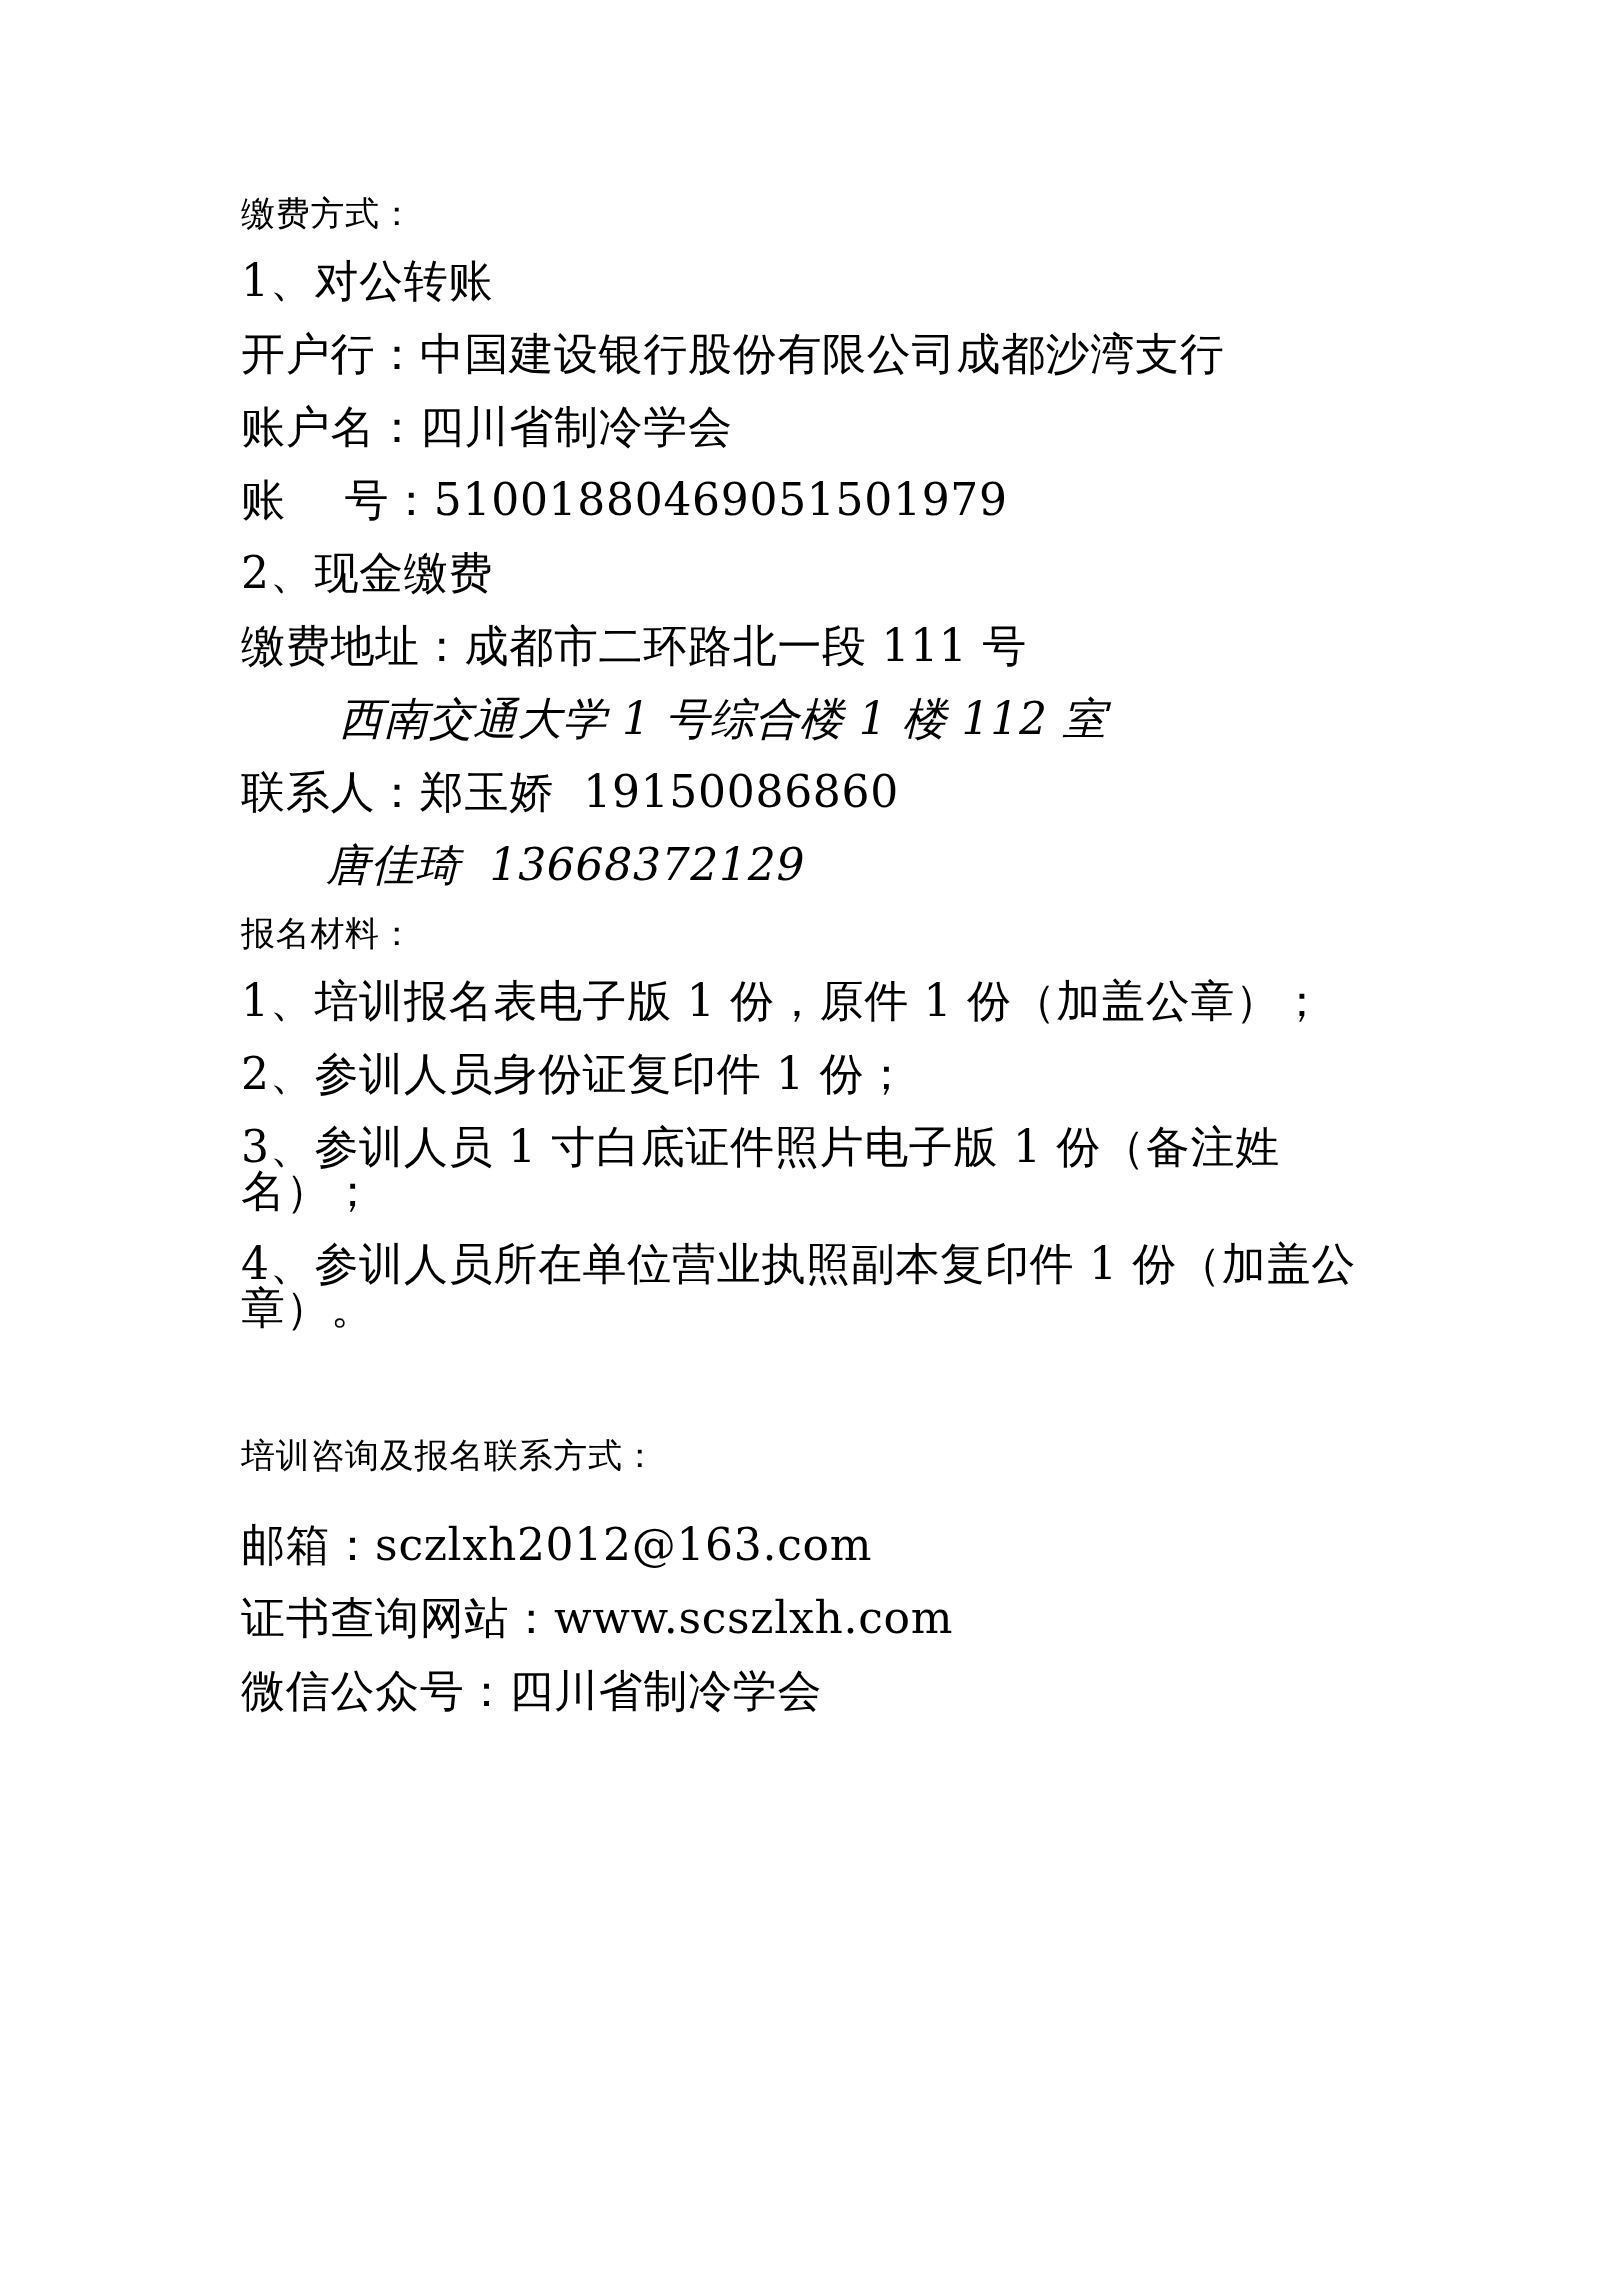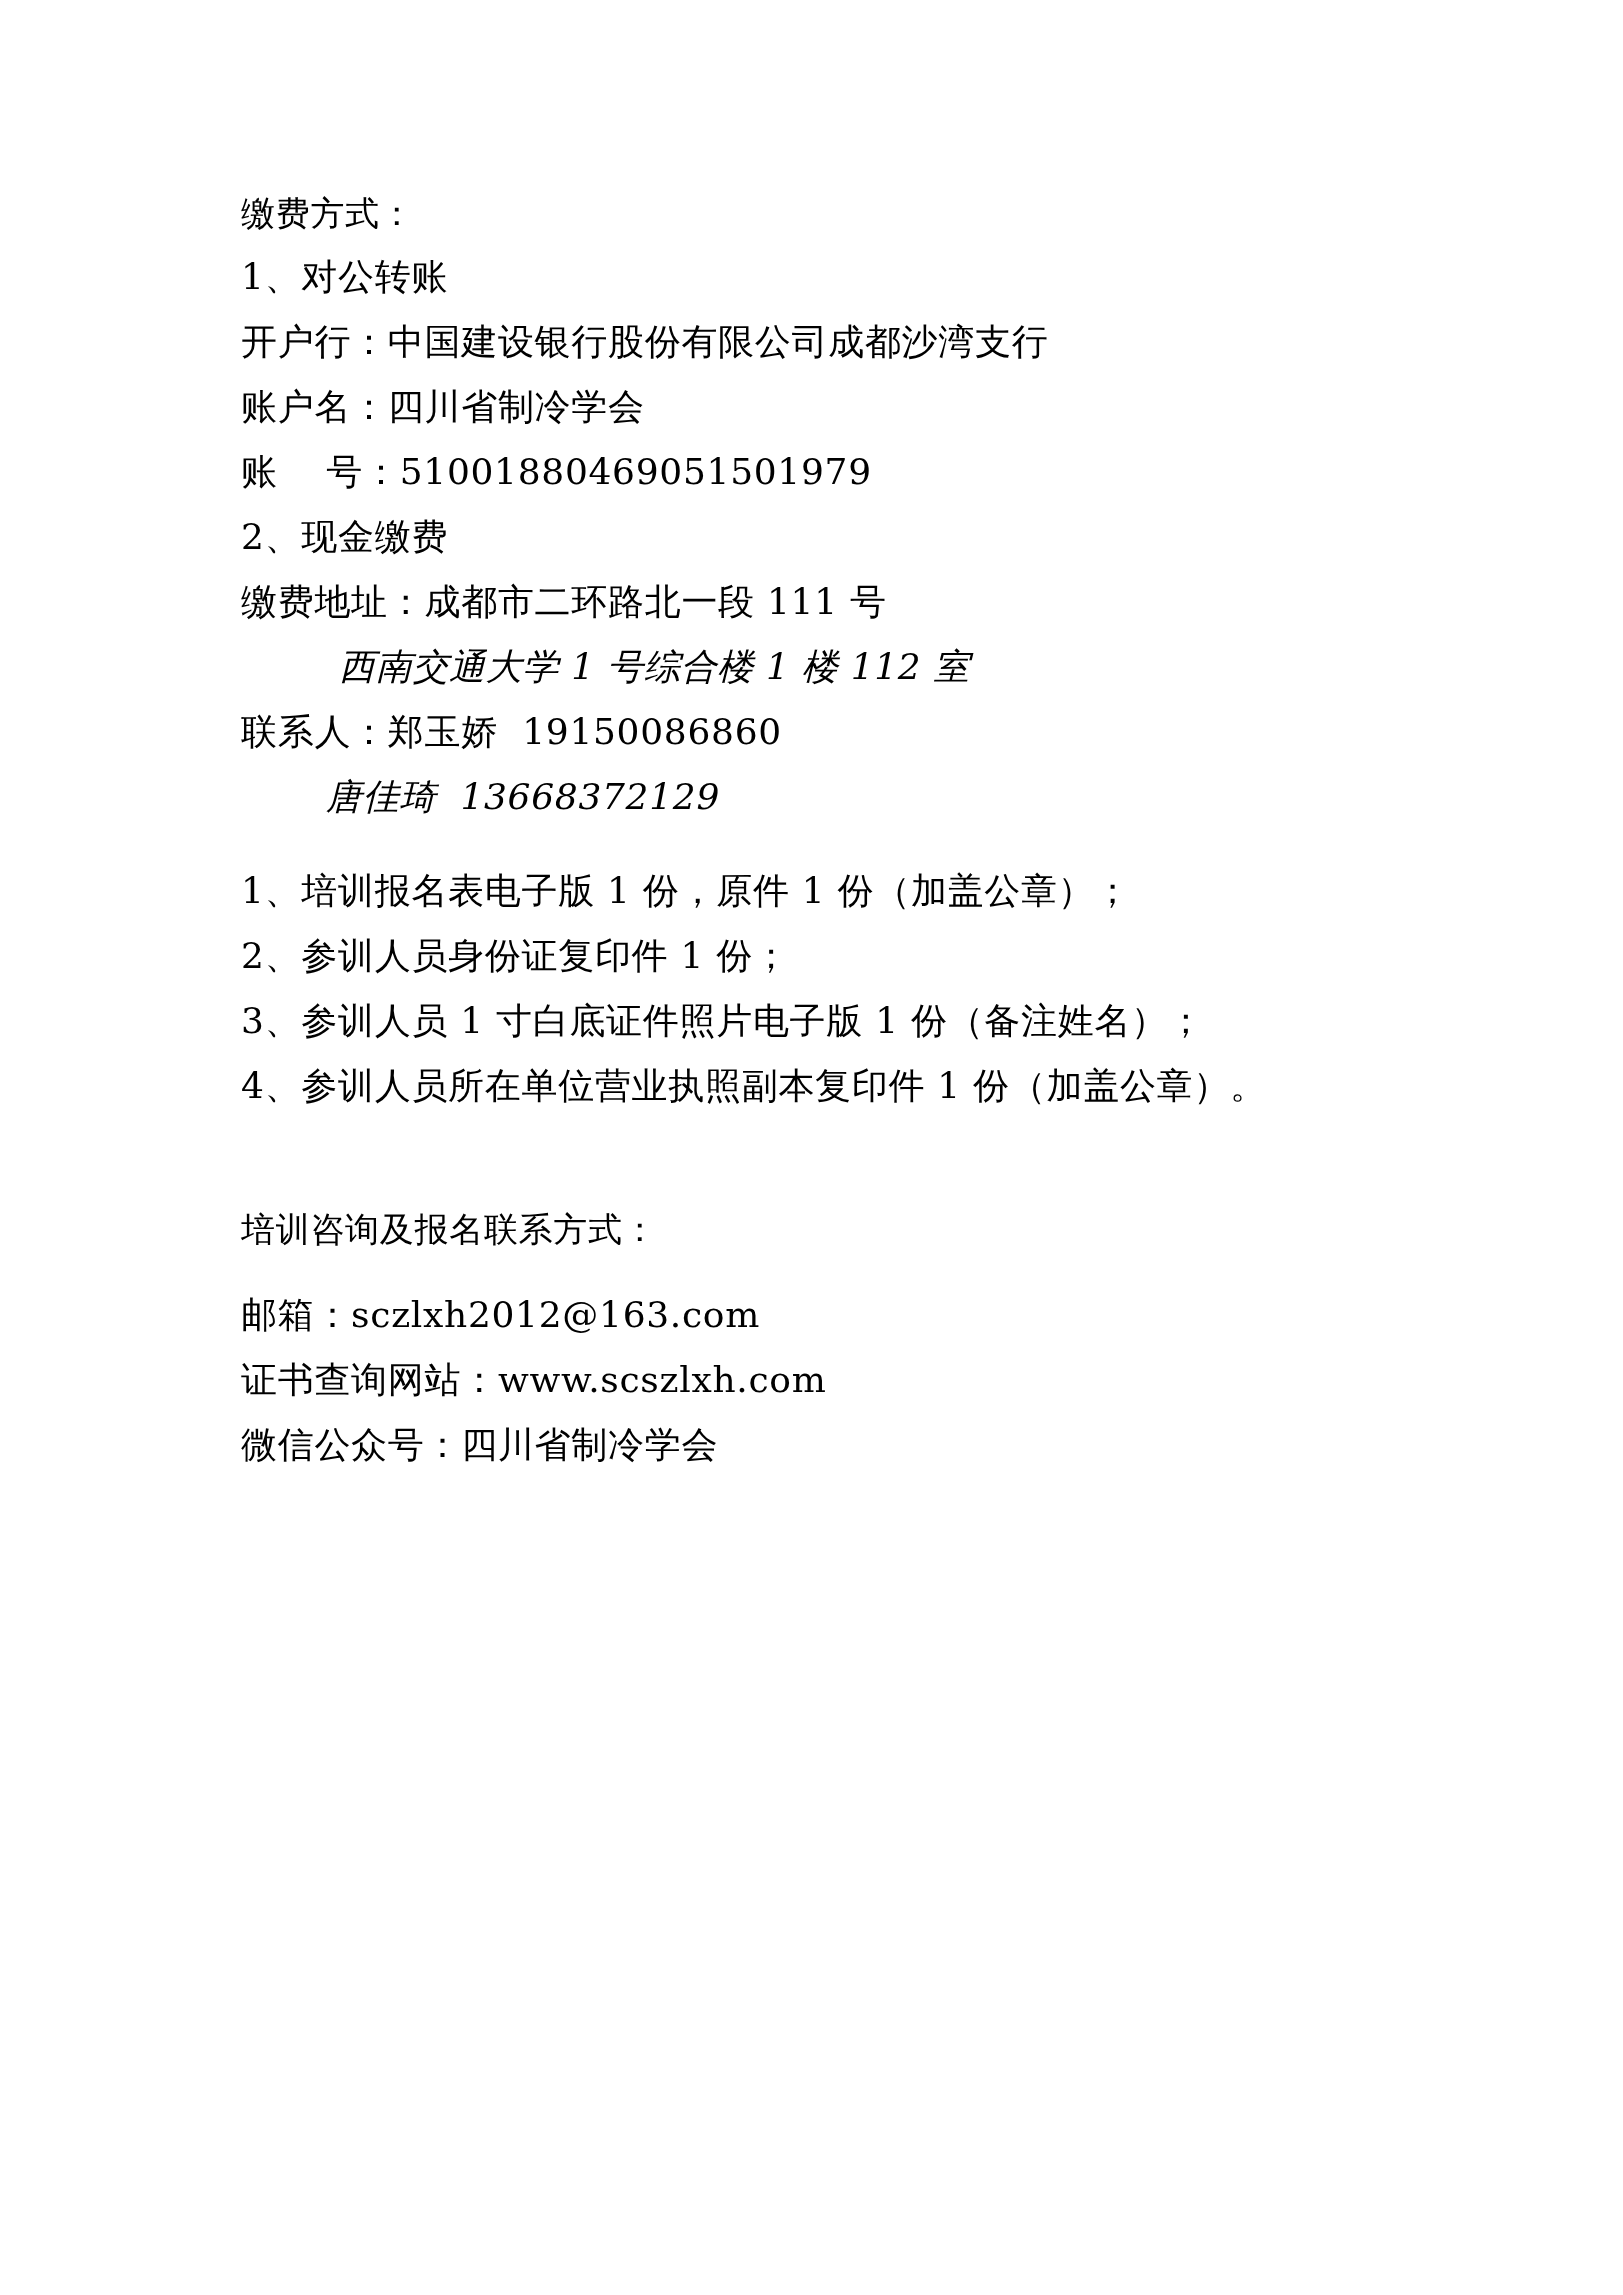--- a/index.html
+++ b/index.html
@@ -18,21 +18,21 @@
     position: relative;
     width: 1623px;
     height: 1805px;
     box-sizing: border-box;
     padding: 196px 236px 196px 241px;
   }
   .doc-body {
     width: 100%;
   }
   .line {
-    font-size: 36px;
+    font-size: 44px;
     line-height: 1.0;
     letter-spacing: 0.7px;
     white-space: pre-wrap;
     margin: 0;
   }
   
   .gap-std { height: 29px; }
   .gap-small { height: 22px; }
   .gap-blank { height: 79px; }
   .heading {
@@ -73,20 +73,21 @@
 
     <p class="line indent-1">西南交通大学 1 号综合楼 1 楼 112 室</p>
     <div class="gap-std"></div>
 
     <p class="line">联系人：郑玉娇  19150086860</p>
     <div class="gap-std"></div>
 
     <p class="line indent-2">唐佳琦  13668372129</p>
     <div class="gap-std"></div>
 
+    <p class="heading">报名材料：</p>
     <div class="gap-std"></div>
 
     <p class="line">1、培训报名表电子版 1 份，原件 1 份（加盖公章）；</p>
     <div class="gap-std"></div>
 
     <p class="line">2、参训人员身份证复印件 1 份；</p>
     <div class="gap-std"></div>
 
     <p class="line">3、参训人员 1 寸白底证件照片电子版 1 份（备注姓名）；</p>
     <div class="gap-std"></div>

